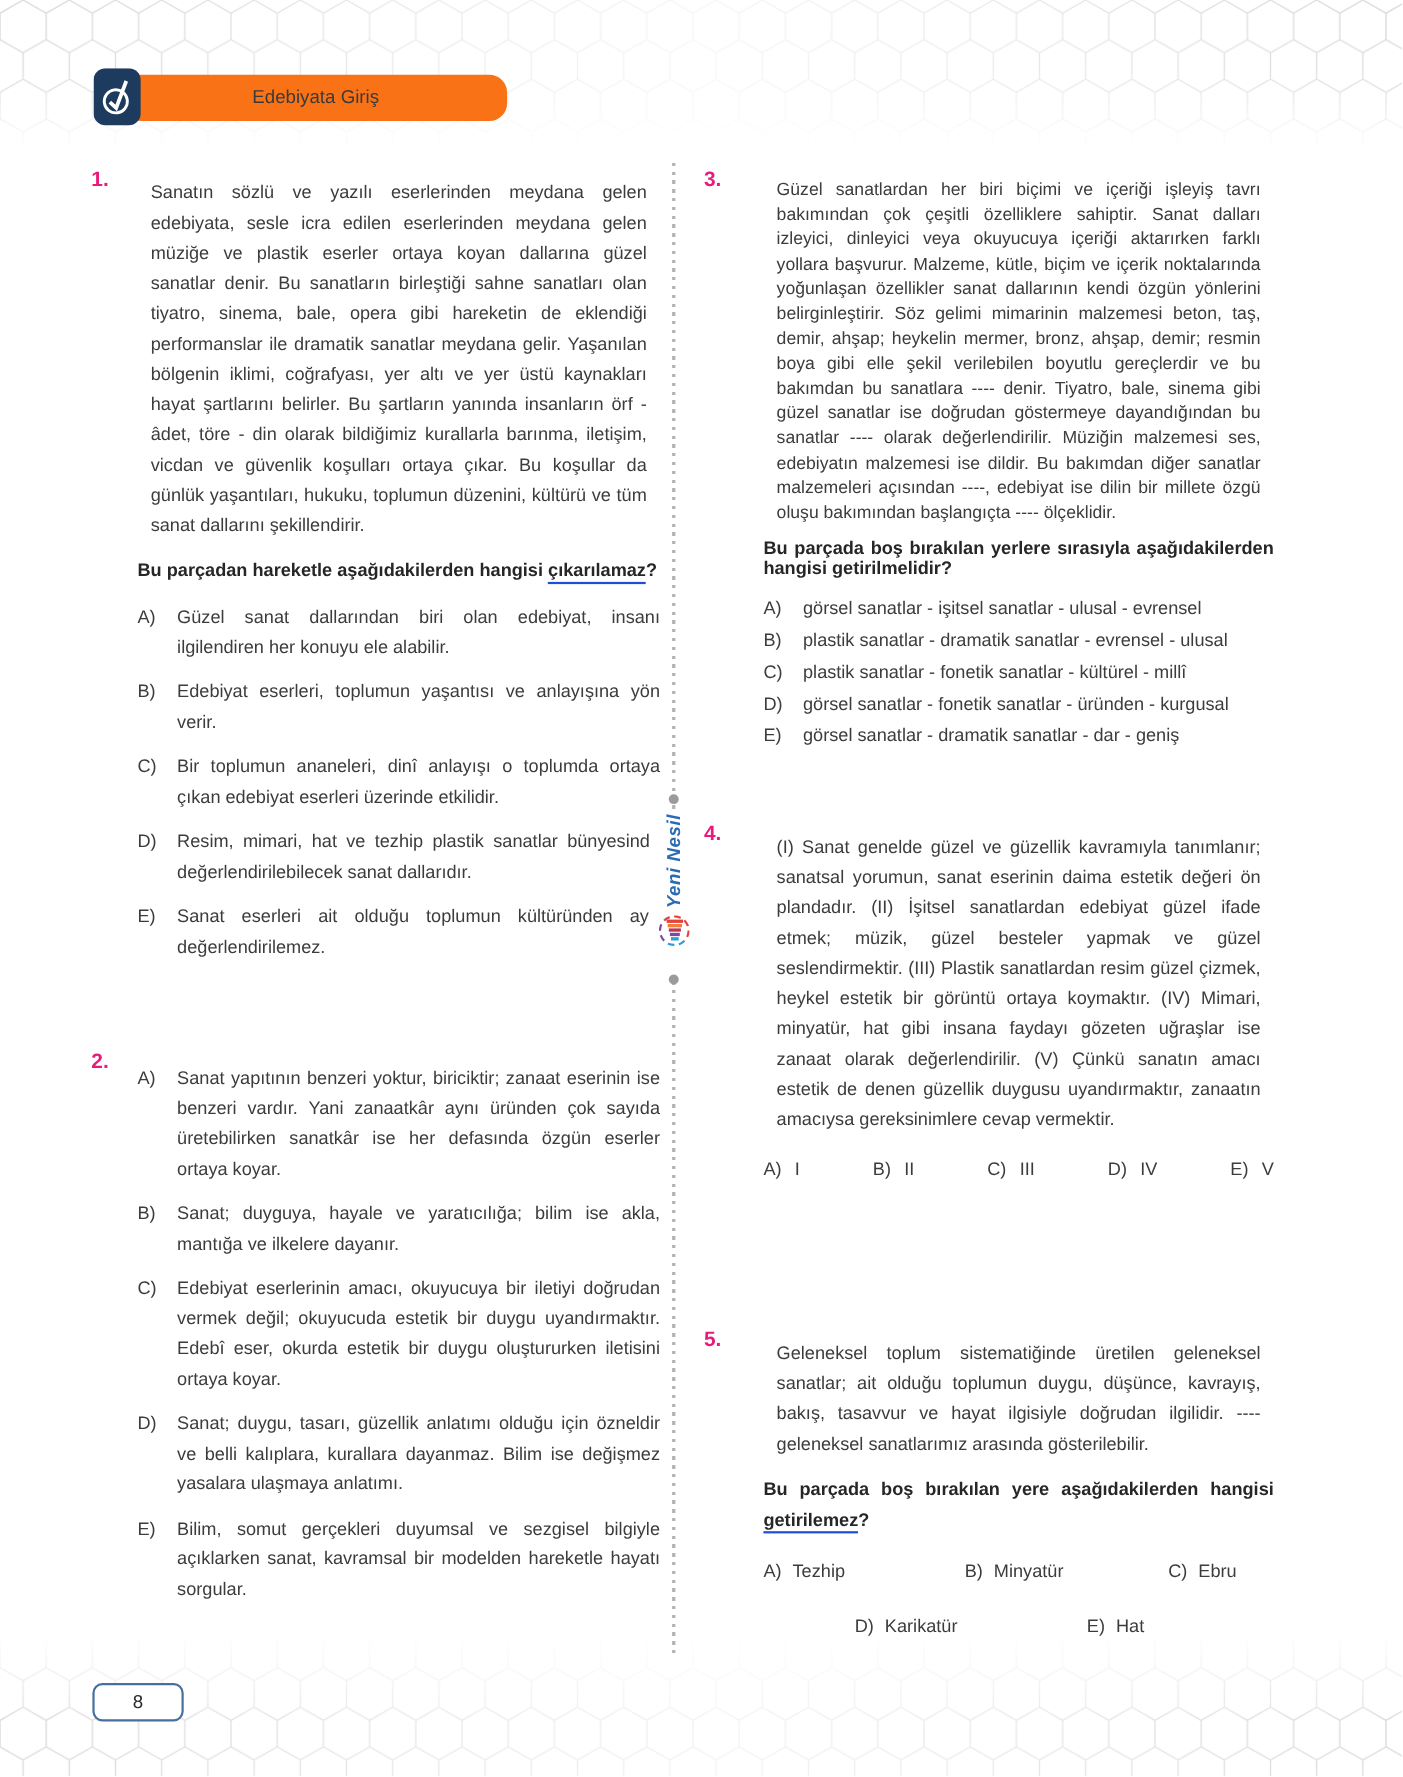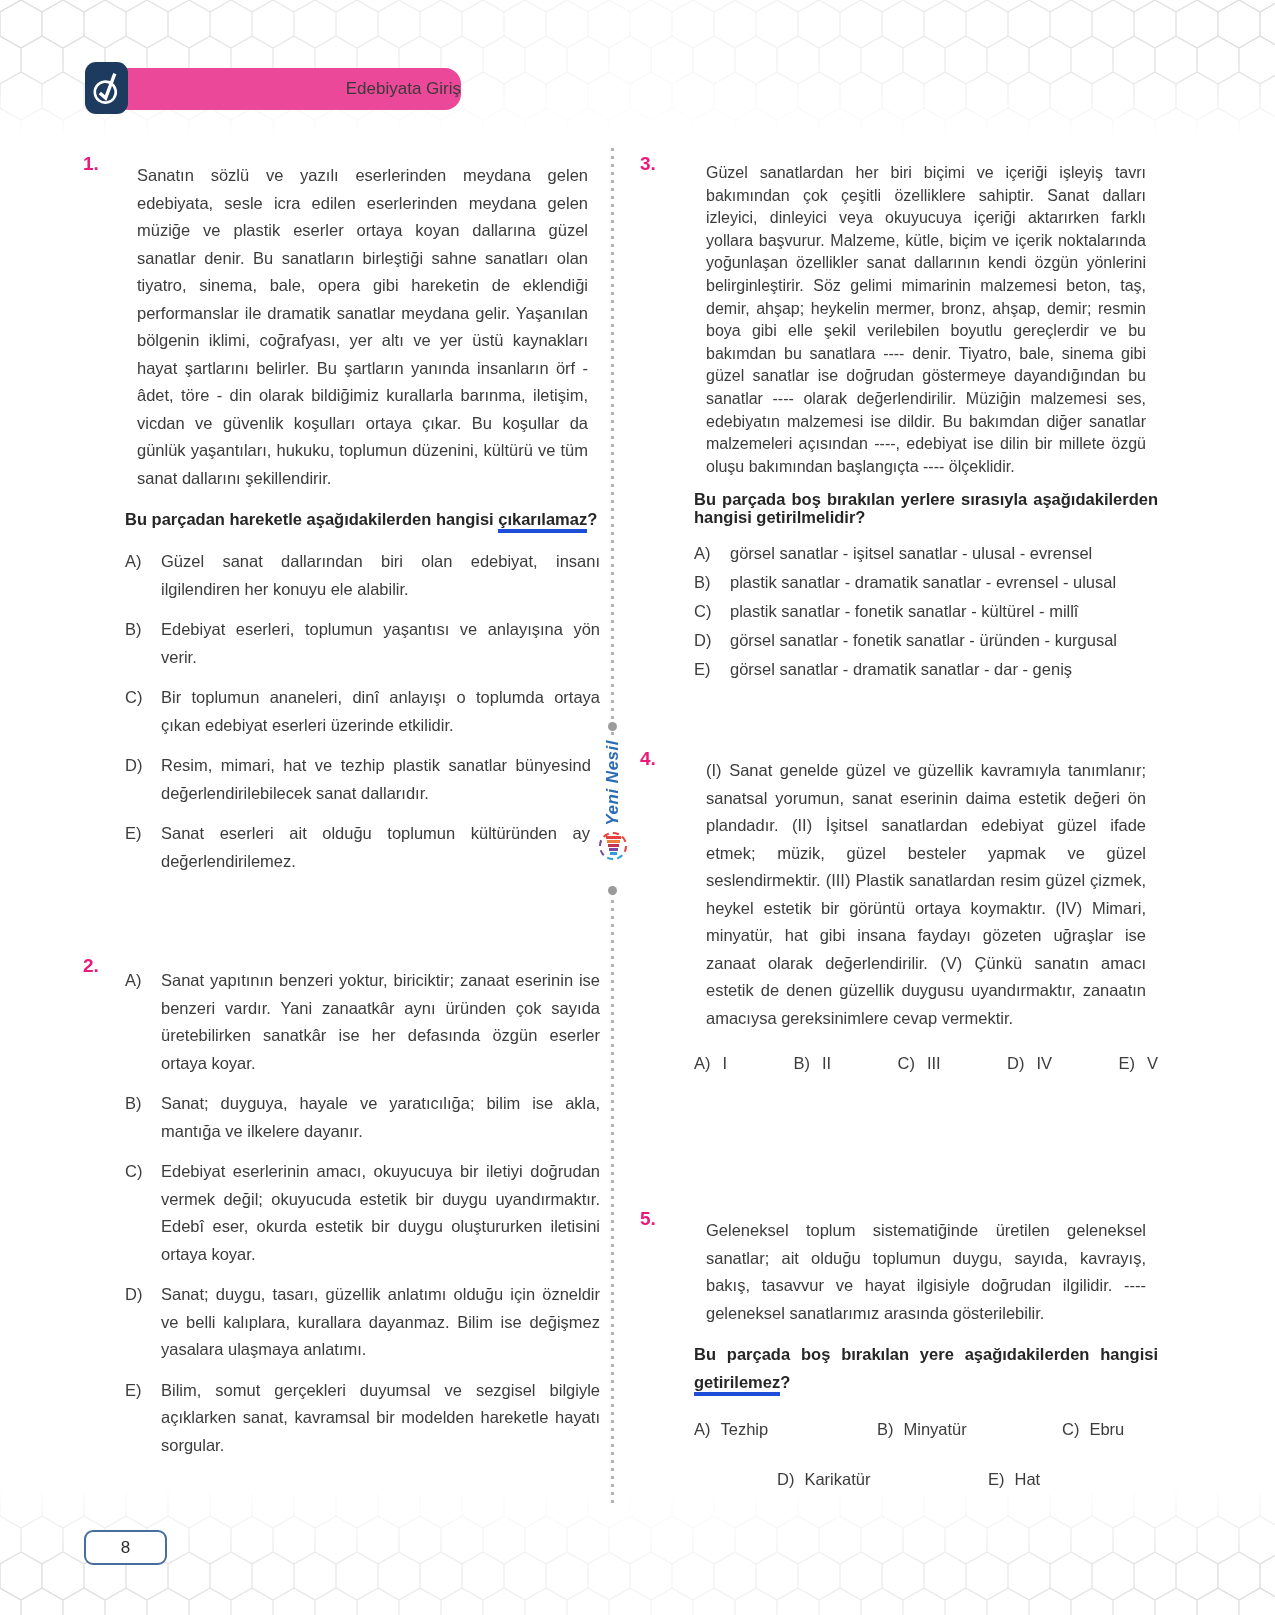--- a/index.html
+++ b/index.html
@@ -13,22 +13,22 @@
   .hexfade{position:absolute;left:0;width:1275px;pointer-events:none;}
   .hexfade.top{top:0;height:140px;
     background:linear-gradient(90deg, rgba(255,255,255,0) 0%, rgba(255,255,255,.8) 50%, rgba(255,255,255,0) 100%),
                linear-gradient(to bottom, rgba(255,255,255,0) 45%, #fff 97%);}
   .hexfade.bottom{bottom:0;height:135px;
     background:linear-gradient(90deg, rgba(255,255,255,0) 0%, rgba(255,255,255,.7) 52%, rgba(255,255,255,0) 100%),
                linear-gradient(to top, rgba(255,255,255,0) 35%, #fff 95%);}
 
   
   header{position:absolute;top:62px;left:85px;right:0;height:52px;z-index:2;}
-  .pill{position:absolute;left:28px;top:6px;width:348px;height:42px;background:#ec4899;
-        border-radius:16px;display:flex;align-items:center;justify-content:flex-end;
+  .pill{position:absolute;left:28px;top:6px;width:348px;height:42px;background:#f97316;
+        border-radius:16px;display:flex;align-items:center;justify-content:center;
         font-size:17px;color:#3a3a3a;z-index:1;}
   .logo{position:absolute;left:0;top:0;width:43px;height:52px;z-index:2;}
   .topic{position:absolute;left:392px;top:6px;height:42px;display:flex;align-items:center;
          font-size:17.5px;color:#2b2b2b;}
 
   
   .divider{position:absolute;left:611px;top:148px;width:3px;height:1358px;z-index:1;
     background:repeating-linear-gradient(to bottom,#b3b3b3 0px,#b3b3b3 3px,transparent 3px,transparent 8px);}
   .bigdot{position:absolute;width:9px;height:9px;border-radius:50%;background:#9b9b9b;left:608px;z-index:2;}
   .bigdot.d1{top:722px;}
@@ -48,21 +48,21 @@
   .s3{width:11px;background:#c13553;}
   .s4{width:9px;background:#7b4a9e;}
   .s5{width:7px;background:#2a9fd8;}
 
   
   .q{position:absolute;display:flex;color:#3c3c3c;z-index:2;}
   .qnum{flex:none;color:#e91a7b;font-weight:bold;font-size:19px;line-height:27px;}
   .qcontent{flex:1;min-width:0;}
   .qtext{margin:12px;font-size:16.5px;line-height:27.5px;text-align:justify;color:#3c3c3c;}
   .qstem{margin:13px 0 0;font-weight:bold;color:#262626;font-size:16.5px;line-height:28px;text-align:justify;}
-  .u{border-bottom:4px solid #1d4ed8;padding-bottom:1px;}
+  .u{border-bottom:2px solid #1d4ed8;padding-bottom:1px;}
   .u:empty{border-bottom:none;}
   .opts{margin-top:15px;}
   .opt{display:flex;margin-bottom:13px;font-size:16.5px;line-height:27.5px;}
   .opt .letter{flex:none;width:36px;}
   .opt .otext{flex:1;text-align:justify;}
 
   .q1{left:83px;top:150px;width:517px;}
   .q1 .qnum{width:42px;}
   .q2{left:83px;top:952px;width:517px;}
   .q2 .qnum{width:42px;}
@@ -259,21 +259,21 @@
             <span class="letter">E)</span>
             <span class="otext">V</span>
           </div>
       </div>
     </div>
   </section>
 
   <section class="q q5">
     <div class="qnum">5.</div>
     <div class="qcontent">
-      <p class="qtext">Geleneksel toplum sistematiğinde üretilen geleneksel sanatlar; ait olduğu toplumun duygu, sayıda, kavrayış, bakış, tasavvur ve hayat ilgisiyle doğrudan ilgilidir. ---- geleneksel sanatlarımız arasında gösterilebilir.</p>
+      <p class="qtext">Geleneksel toplum sistematiğinde üretilen geleneksel sanatlar; ait olduğu toplumun duygu, düşünce, kavrayış, bakış, tasavvur ve hayat ilgisiyle doğrudan ilgilidir. ---- geleneksel sanatlarımız arasında gösterilebilir.</p>
       <p class="qstem"><span>Bu parçada boş bırakılan yere aşağıdakilerden hangisi </span><span class="u">getirilemez</span><span>?</span></p>
       <div class="q5row q5row1">
         <div class="opt">
             <span class="letter">A)</span>
             <span class="otext">Tezhip</span>
           </div>
         <div class="opt">
             <span class="letter">B)</span>
             <span class="otext">Minyatür</span>
           </div>

